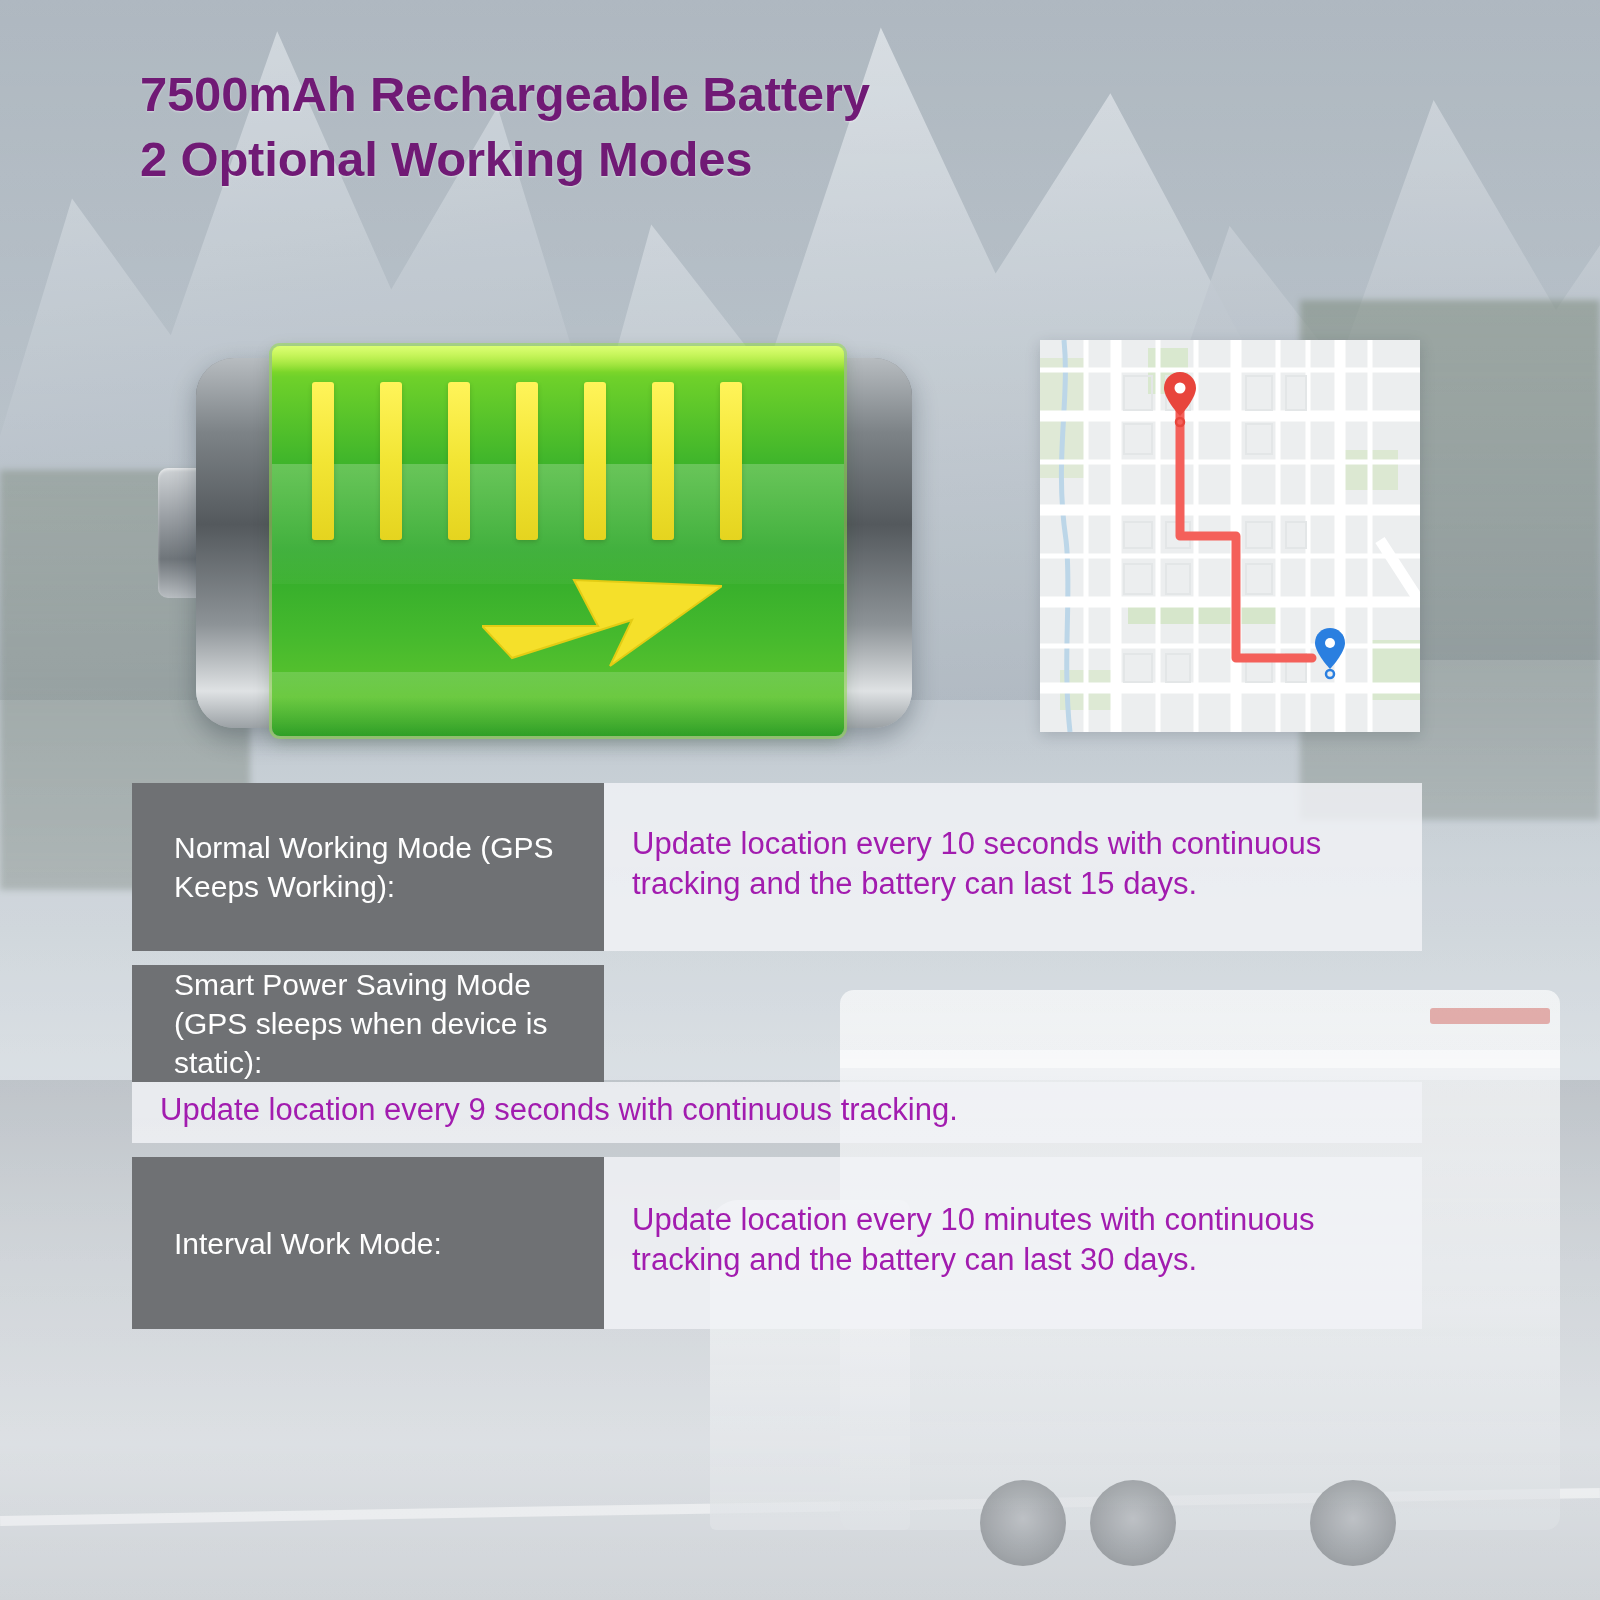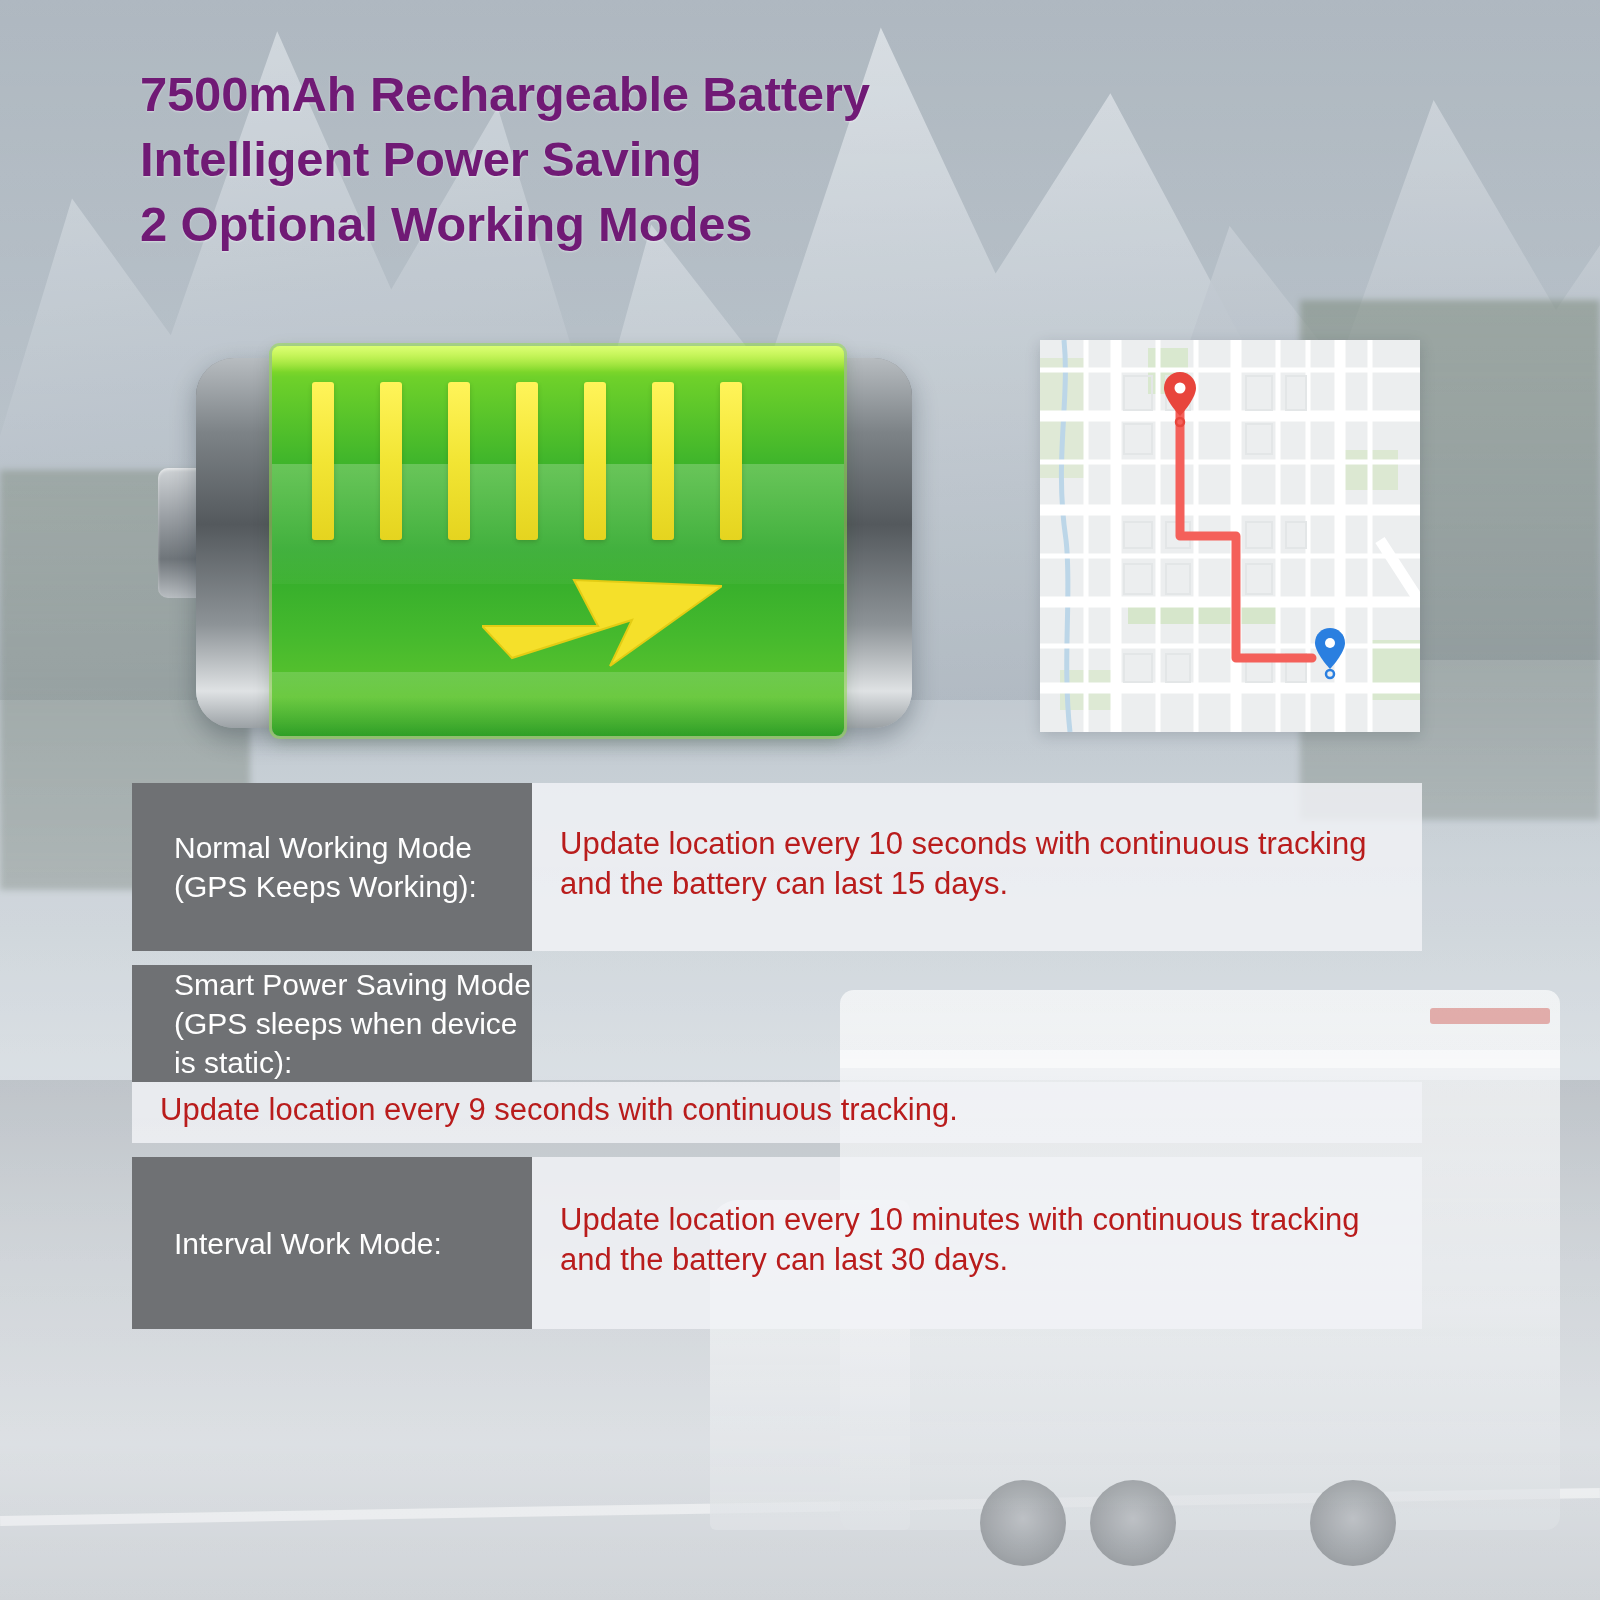--- a/index.html
+++ b/index.html
@@ -227,35 +227,35 @@
     top: 783px;
     width: 1290px;
   }
   .mode-row {
     display: flex;
     margin-bottom: 14px;
     min-height: 156px;
   }
   .mode-row:last-child { margin-bottom: 0; }
   .mode-label {
-    width: 400px;
+    width: 472px;
     flex: none;
     background: #6f7174;
     color: #ffffff;
     display: flex;
     align-items: center;
     padding: 0 0 0 42px;
     box-sizing: border-box;
     font-size: 30px;
     line-height: 1.3;
   }
   .mode-desc {
     flex: 1;
     background: rgba(241,243,246,0.82);
-    color: #b91c1c;
+    color: #a21caf;
     display: flex;
     align-items: center;
     padding: 0 40px 6px 28px;
     box-sizing: border-box;
     font-size: 31px;
     line-height: 1.28;
   }
   .r1 { min-height: 168px; }
   .r2 { min-height: 178px; flex-direction: column; }
   .r3 { min-height: 172px; }
@@ -281,21 +281,20 @@
     <div class="truck-cab"></div>
     <div class="truck-wheel tw1"></div>
     <div class="truck-wheel tw2"></div>
     <div class="truck-wheel tw3"></div>
   </div>
   <div class="bg-veil"></div>
 </div>
 
 <div class="headline">
   <div>7500mAh Rechargeable Battery</div>
-  <div>Intelligent Power Saving</div>
   <div>2 Optional Working Modes</div>
 </div>
 
 <div class="battery-wrap">
   <div class="bat-nub"></div>
   <div class="bat-body"></div>
   <div class="bat-cap-l"></div>
   <div class="bat-cap-r"></div>
   <div class="bat-screen">
     <div class="bat-glass"></div>

